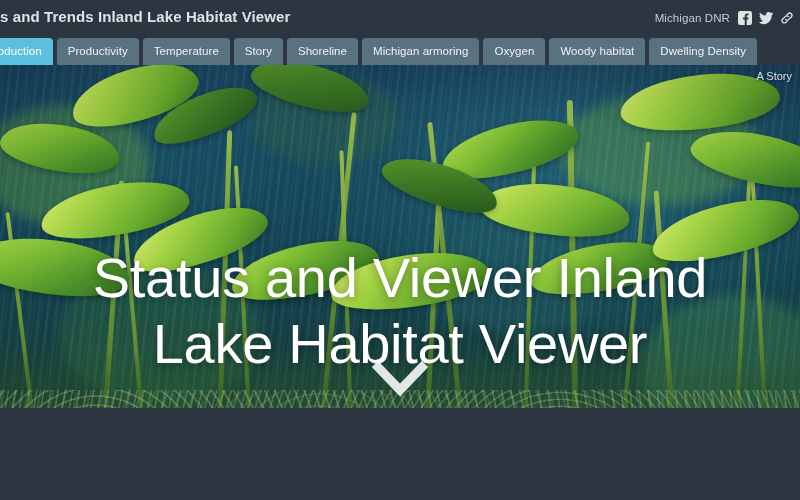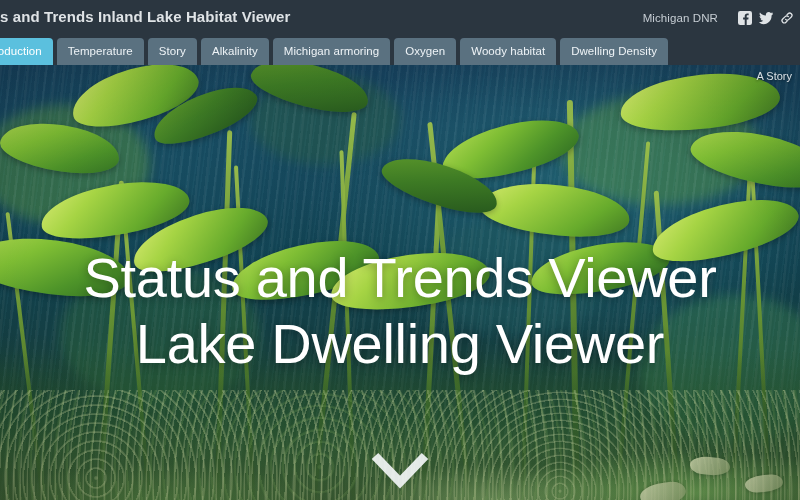--- a/index.html
+++ b/index.html
@@ -43,21 +43,21 @@
     white-space: nowrap;
   }
 
   .header-right {
     position: absolute;
     right: 6px;
     top: 0;
     height: 36px;
     display: flex;
     align-items: center;
-    gap: 20px;
+    gap: 8px;
   }
 
   .org-name {
     font-size: 11.5px;
     color: #c6cdd3;
     white-space: nowrap;
     letter-spacing: 0.1px;
   }
 
   .social-icons {
@@ -108,21 +108,21 @@
     background: #5bc0de;
     color: #ffffff;
   }
 
   
   .hero {
     position: absolute;
     top: 65px;
     left: 0;
     width: 800px;
-    height: 435px;
+    height: 343px;
     overflow: hidden;
     background: #123040;
   }
 
   .hero-photo {
     position: absolute;
     inset: 0;
     width: 800px;
     height: 435px;
   }
@@ -274,23 +274,24 @@
             <path d="M5.6 8.4c0.9 0.9 2.35 0.9 3.25 0l2.45-2.45c0.9-0.9 0.9-2.35 0-3.25-0.9-0.9-2.35-0.9-3.25 0L6.9 3.85" fill="none" stroke="#dfe3e6" stroke-width="1.25" stroke-linecap="round"></path>
             <path d="M8.4 5.6c-0.9-0.9-2.35-0.9-3.25 0L2.7 8.05c-0.9 0.9-0.9 2.35 0 3.25 0.9 0.9 2.35 0.9 3.25 0l1.15-1.15" fill="none" stroke="#dfe3e6" stroke-width="1.25" stroke-linecap="round"></path>
           </svg>
         </span>
       </div>
     </div>
   </div>
 
   <nav class="nav-tabs">
     <div class="nav-tab active">Introduction</div>
+    <div class="nav-tab">Productivity</div>
     <div class="nav-tab">Temperature</div>
     <div class="nav-tab">Story</div>
-    <div class="nav-tab">Alkalinity</div>
+    <div class="nav-tab">Shoreline</div>
     <div class="nav-tab">Michigan armoring</div>
     <div class="nav-tab">Oxygen</div>
     <div class="nav-tab">Woody habitat</div>
     <div class="nav-tab">Dwelling Density</div>
   </nav>
 
   <section class="hero">
 
     <div class="hero-photo">
       <div class="water-base"></div>
@@ -343,22 +344,22 @@
       <div class="fish" style="left:640px; top:418px; width:46px; height:22px; transform:rotate(-8deg);"></div>
       <div class="fish" style="left:690px; top:392px; width:40px; height:18px; transform:rotate(6deg);"></div>
       <div class="fish" style="left:745px; top:410px; width:38px; height:17px; transform:rotate(-4deg);"></div>
 
       <div class="hero-vignette"></div>
     </div>
 
     <div class="story-label">A Story</div>
 
     <h1 class="hero-title">
-      <span class="line">Status and Trends Viewer</span>
-      <span class="line">Lake Dwelling Viewer</span>
+      <span class="line">Status and Viewer Inland</span>
+      <span class="line">Lake Habitat Viewer</span>
     </h1>
 
     <div class="scroll-chevron">
       <svg width="66" height="40" viewBox="0 0 66 40">
         <path d="M8 6 L33 32 L58 6" fill="none" stroke="#f2f5f6" stroke-width="9" stroke-linecap="butt" stroke-linejoin="miter" opacity="0.92"></path>
       </svg>
     </div>
   </section>
 
 </div>

